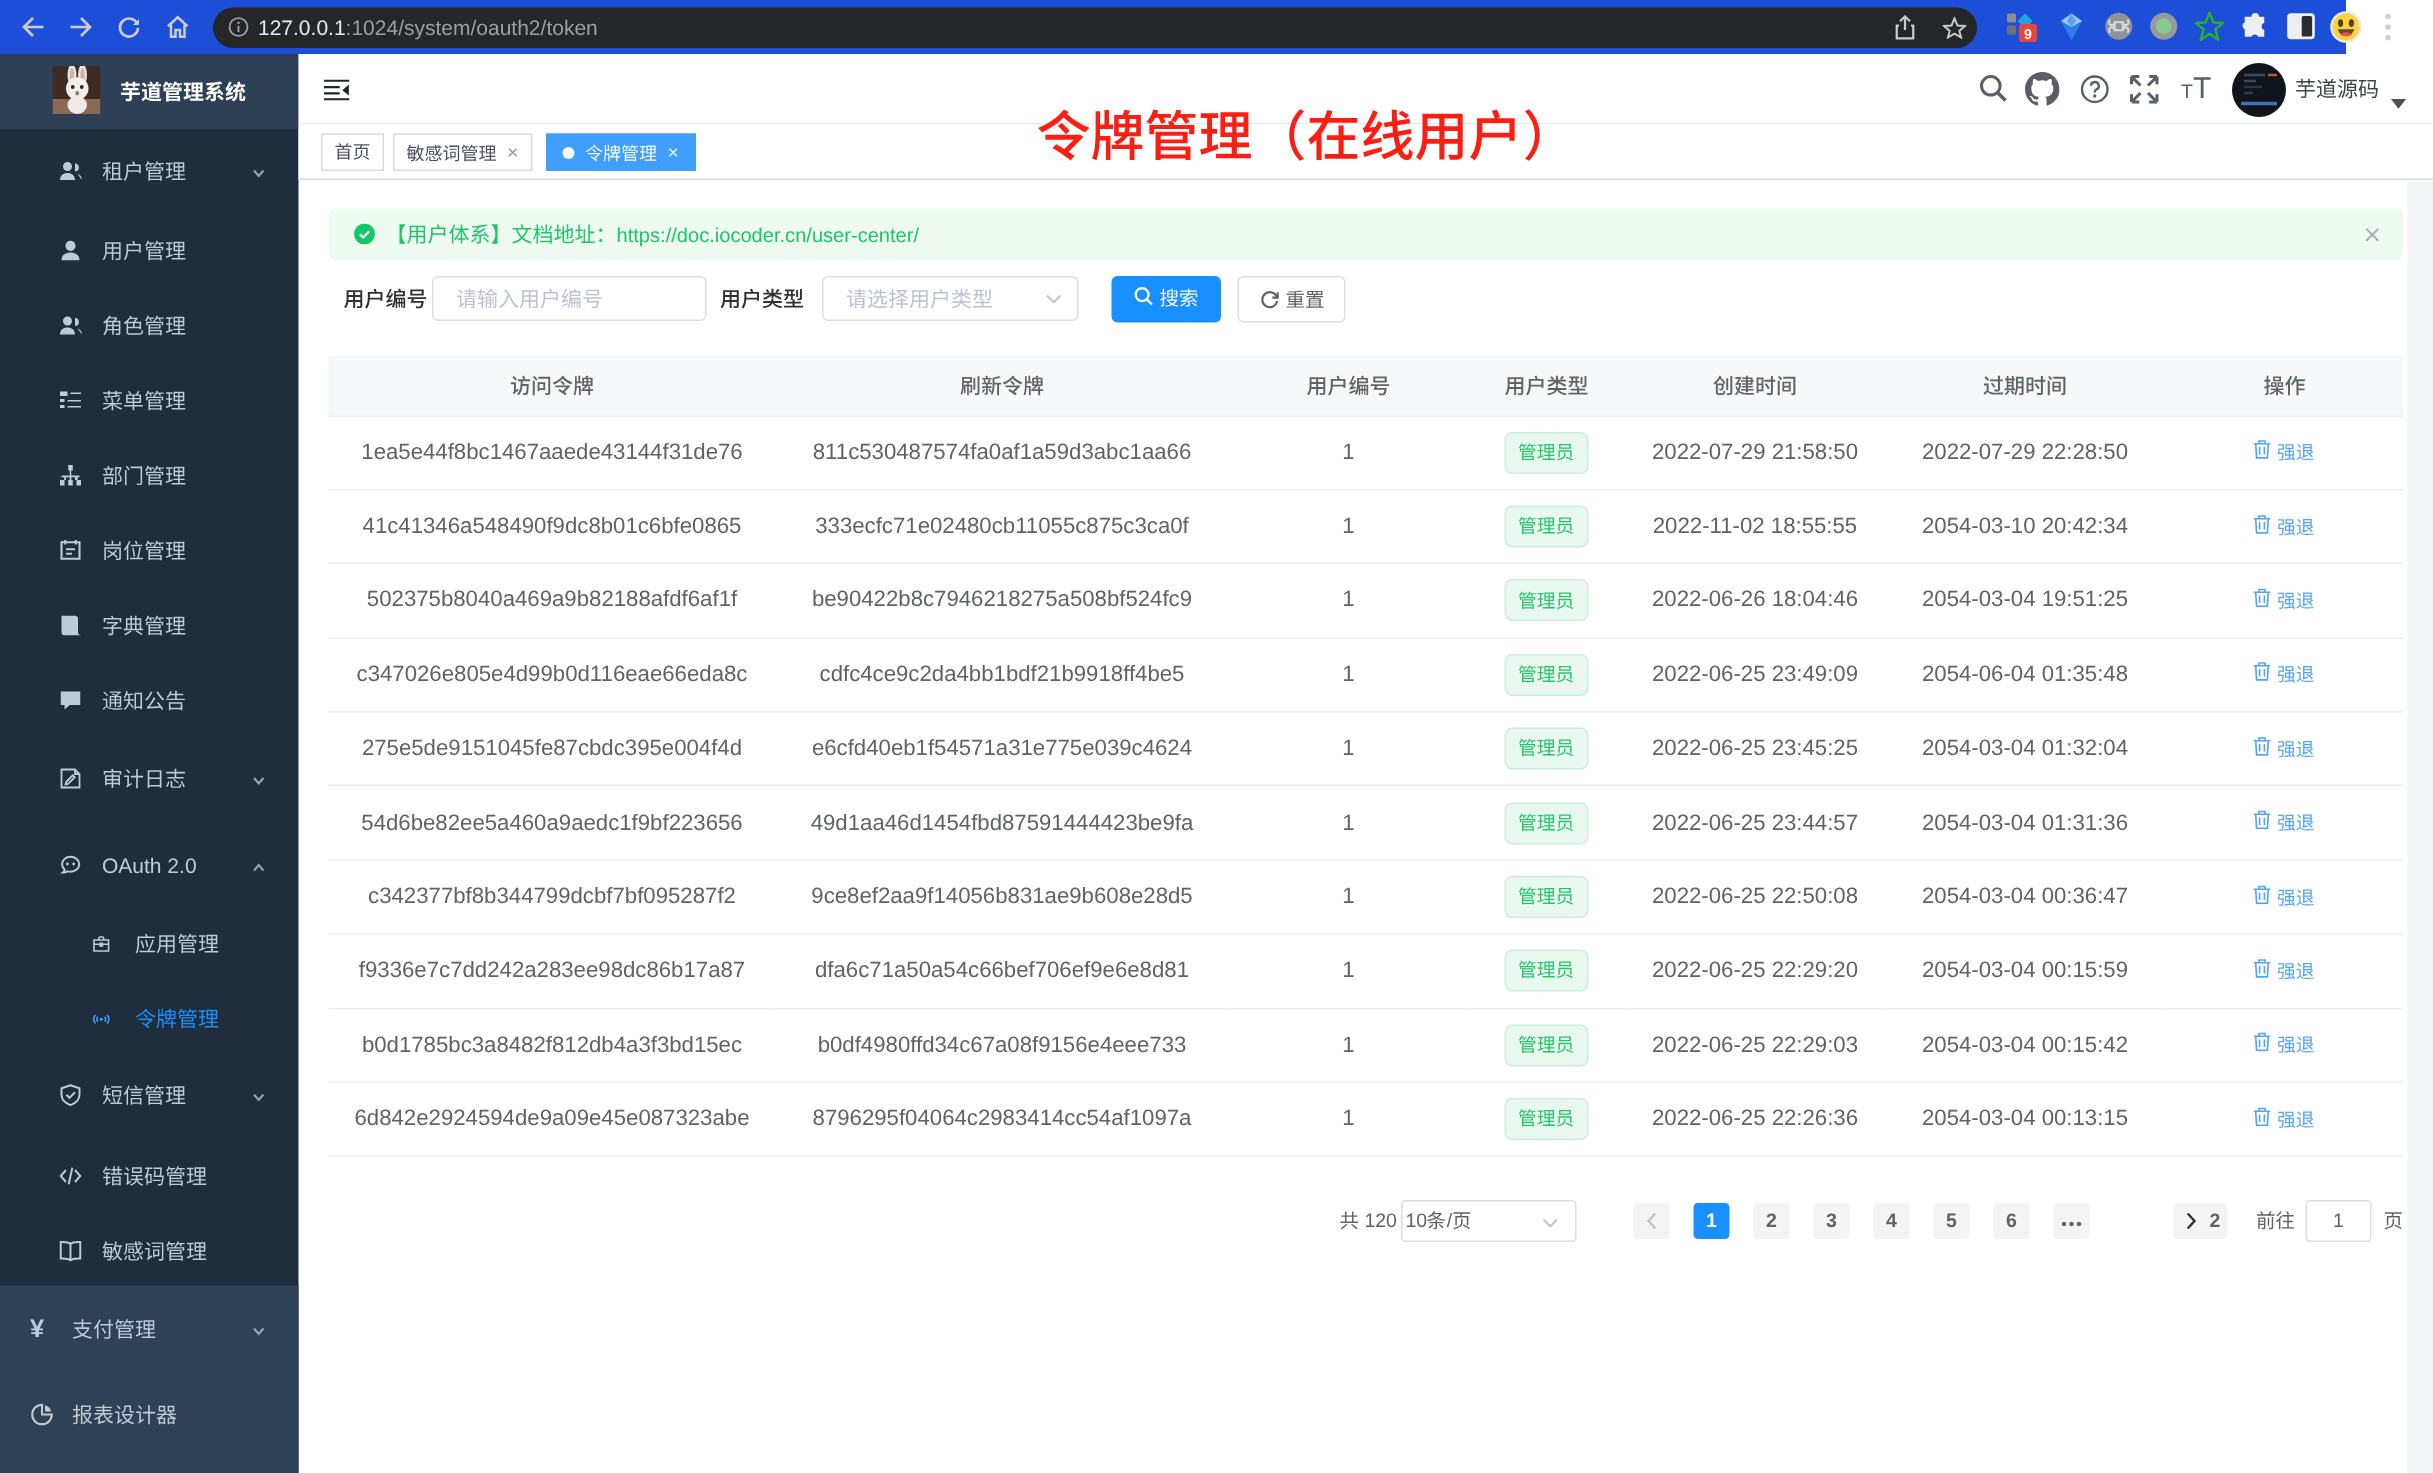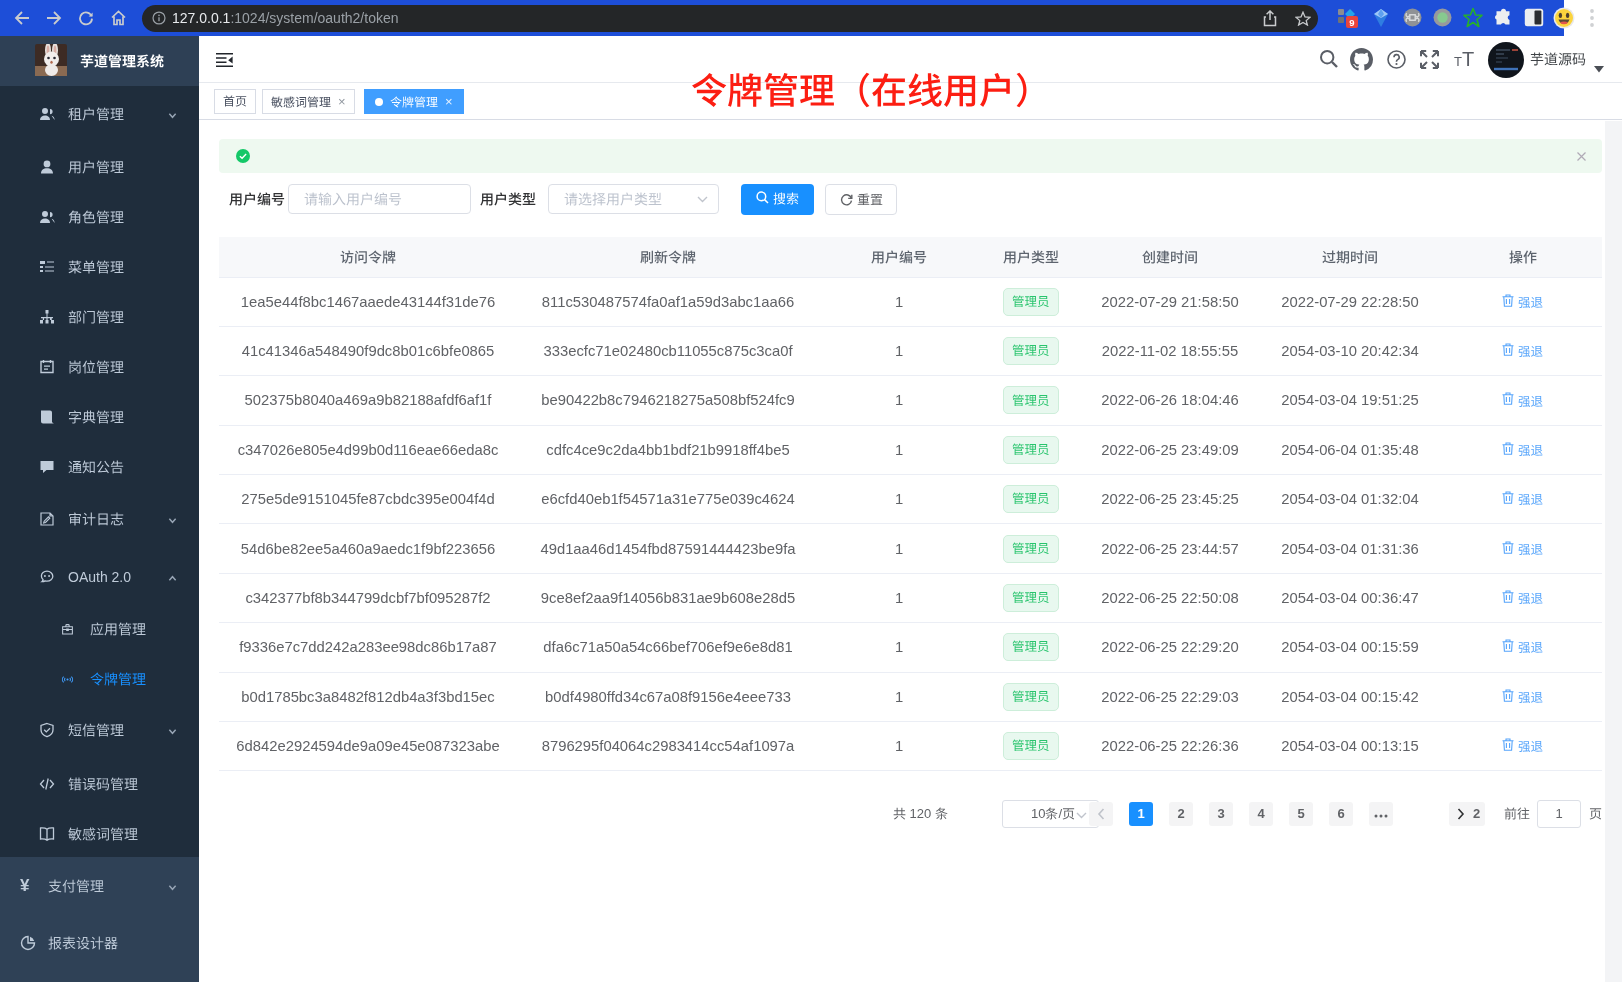--- a/index.html
+++ b/index.html
@@ -542,20 +542,33 @@
       <use href="#m7528" x="7000"></use>
       <use href="#m6237" x="8000"></use>
       <use href="#mFF09" x="9000"></use>
     </svg></div>
 
 <div id="alert">
   <svg style="position:absolute;left:17px;top:10px" width="14" height="14" viewBox="0 0 17 17">
       <circle cx="8.5" cy="8.5" r="8.5" fill="#14c868"></circle>
       <path d="M4.7 8.7 7.4 11.3 12.3 6.2" stroke="#fff" stroke-width="1.7" fill="none"></path>
     </svg>
+  <span style="position:absolute;left:38px"><svg class="k" viewBox="0 -880 11000 1000" style="width:11.000em">
+        <use href="#r3010"></use>
+        <use href="#r7528" x="1000"></use>
+        <use href="#r6237" x="2000"></use>
+        <use href="#r4F53" x="3000"></use>
+        <use href="#r7CFB" x="4000"></use>
+        <use href="#r3011" x="5000"></use>
+        <use href="#r6587" x="6000"></use>
+        <use href="#r6863" x="7000"></use>
+        <use href="#r5730" x="8000"></use>
+        <use href="#r5740" x="9000"></use>
+        <use href="#rFF1A" x="10000"></use>
+      </svg><span style="font-size:13.4px">https://doc.iocoder.cn/user-center/</span></span>
   <svg style="position:absolute;left:1358px;top:13px" width="9" height="9" viewBox="0 0 9 9">
       <path d="M0.5 0.5 8.5 8.5M8.5 0.5 0.5 8.5" stroke="#b0aab6" stroke-width="1.2"></path>
     </svg>
 </div>
 <span class="fl" style="left:229px"><svg class="k" viewBox="0 -880 4000 1000" style="width:4.000em">
       <use href="#m7528"></use>
       <use href="#m6237" x="1000"></use>
       <use href="#m7F16" x="2000"></use>
       <use href="#m53F7" x="3000"></use>
     </svg></span>
@@ -834,21 +847,21 @@
       </tr>
 </tbody>
   </table>
 <div style="position:absolute;left:1605px;top:121px;width:17px;height:861px;background:#f3f4f6"></div>
 <div id="pag">
   <span class="ptext" style="left:893px"><svg class="k" viewBox="0 -880 1000 1000" style="width:1.000em">
         <use href="#r5171"></use>
       </svg> 120 <svg class="k" viewBox="0 -880 1000 1000" style="width:1.000em">
         <use href="#r6761"></use>
       </svg></span>
-  <span class="pbox" style="left:1002px;width:97px;padding-left:28px">10<svg class="k" viewBox="0 -880 1000 1000" style="width:1.000em">
+  <span class="pbox" style="left:934px;width:117px;padding-left:2px">10<svg class="k" viewBox="0 -880 1000 1000" style="width:1.000em">
         <use href="#r6761"></use>
       </svg>/<svg class="k" viewBox="0 -880 1000 1000" style="width:1.000em">
         <use href="#r9875"></use>
       </svg><svg style="position:absolute;right:11px;top:11px" width="11" height="7" viewBox="0 0 11 7">
         <path d="M1 1 5.5 5.5 10 1" stroke="#c0c4cc" stroke-width="1.4" fill="none"></path>
       </svg></span>
   <span class="pbtn" style="left:1089px"><svg width="8" height="12" viewBox="0 0 8 12" style="margin-top:6px">
         <path d="M6.5 1 2 6l4.5 5" stroke="#bfc3ca" stroke-width="1.6" fill="none"></path>
       </svg></span>
   <span class="pbtn pcur" style="left:1129px">1</span>

